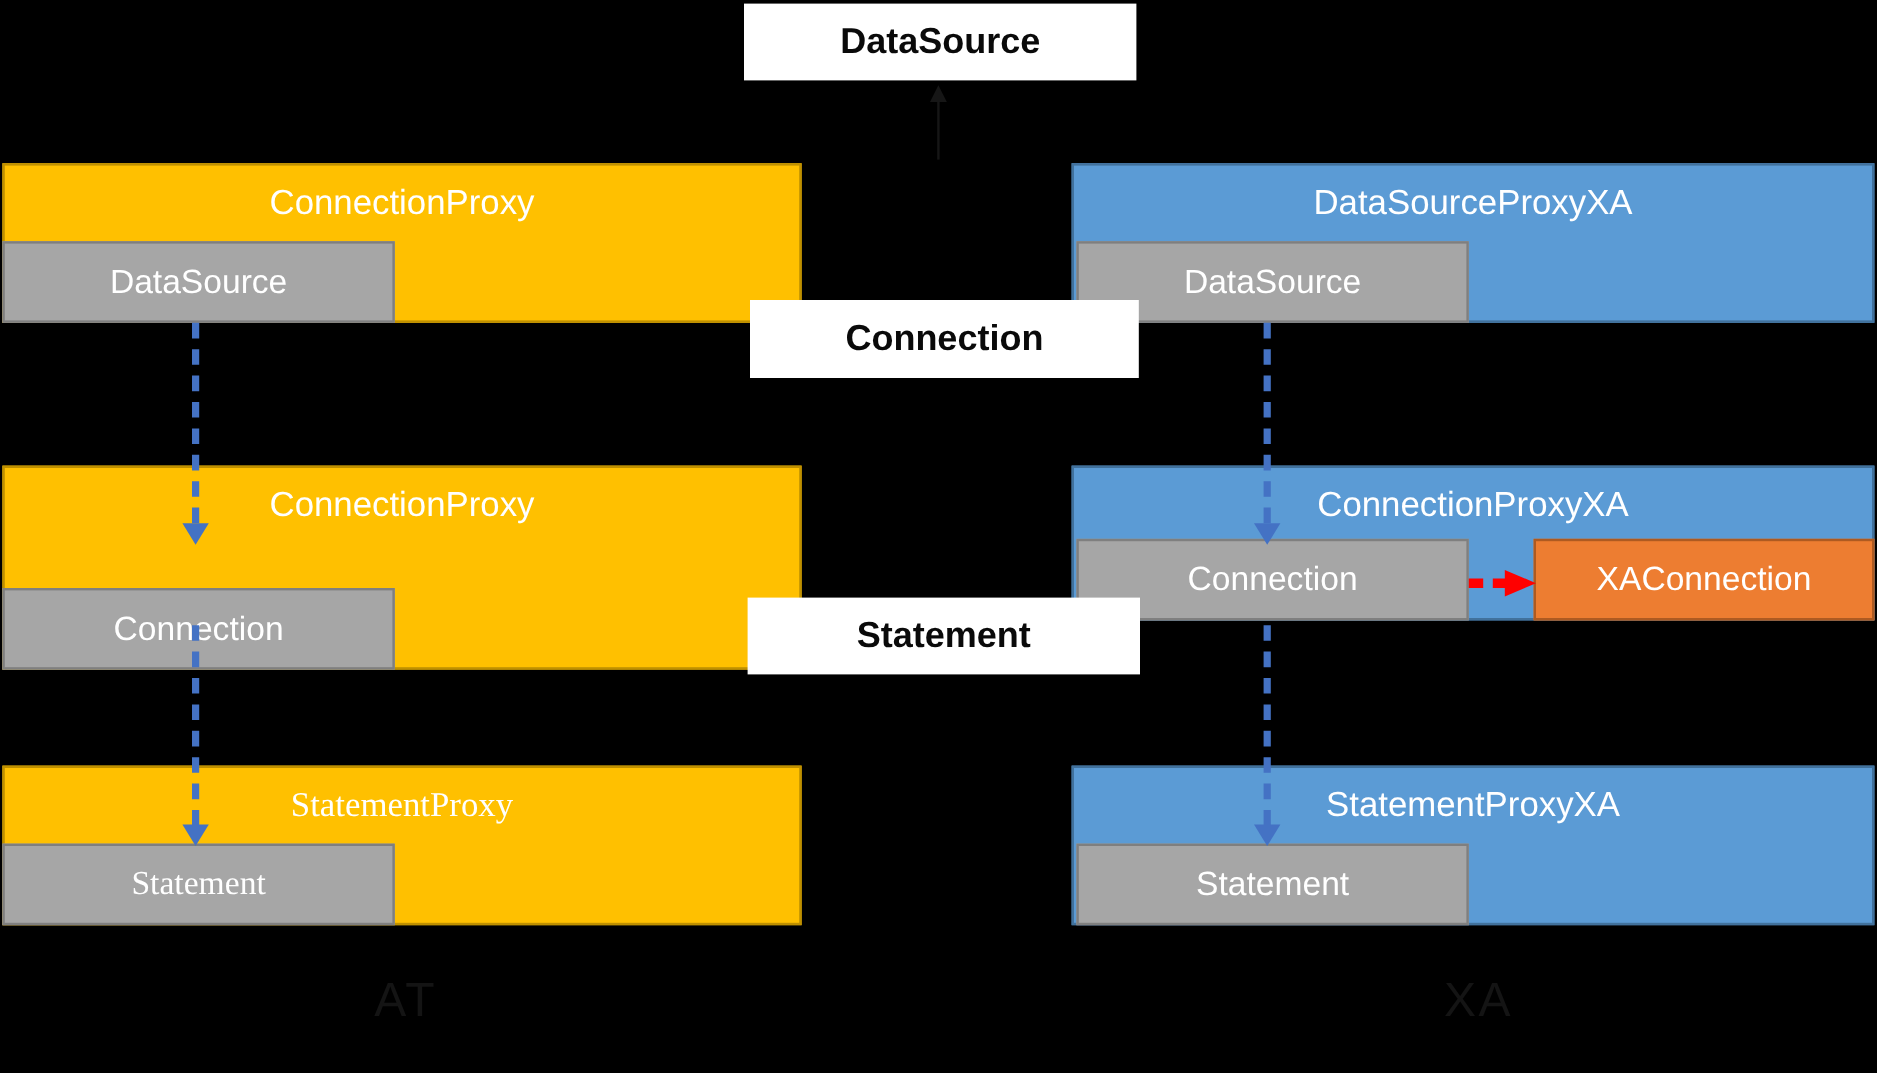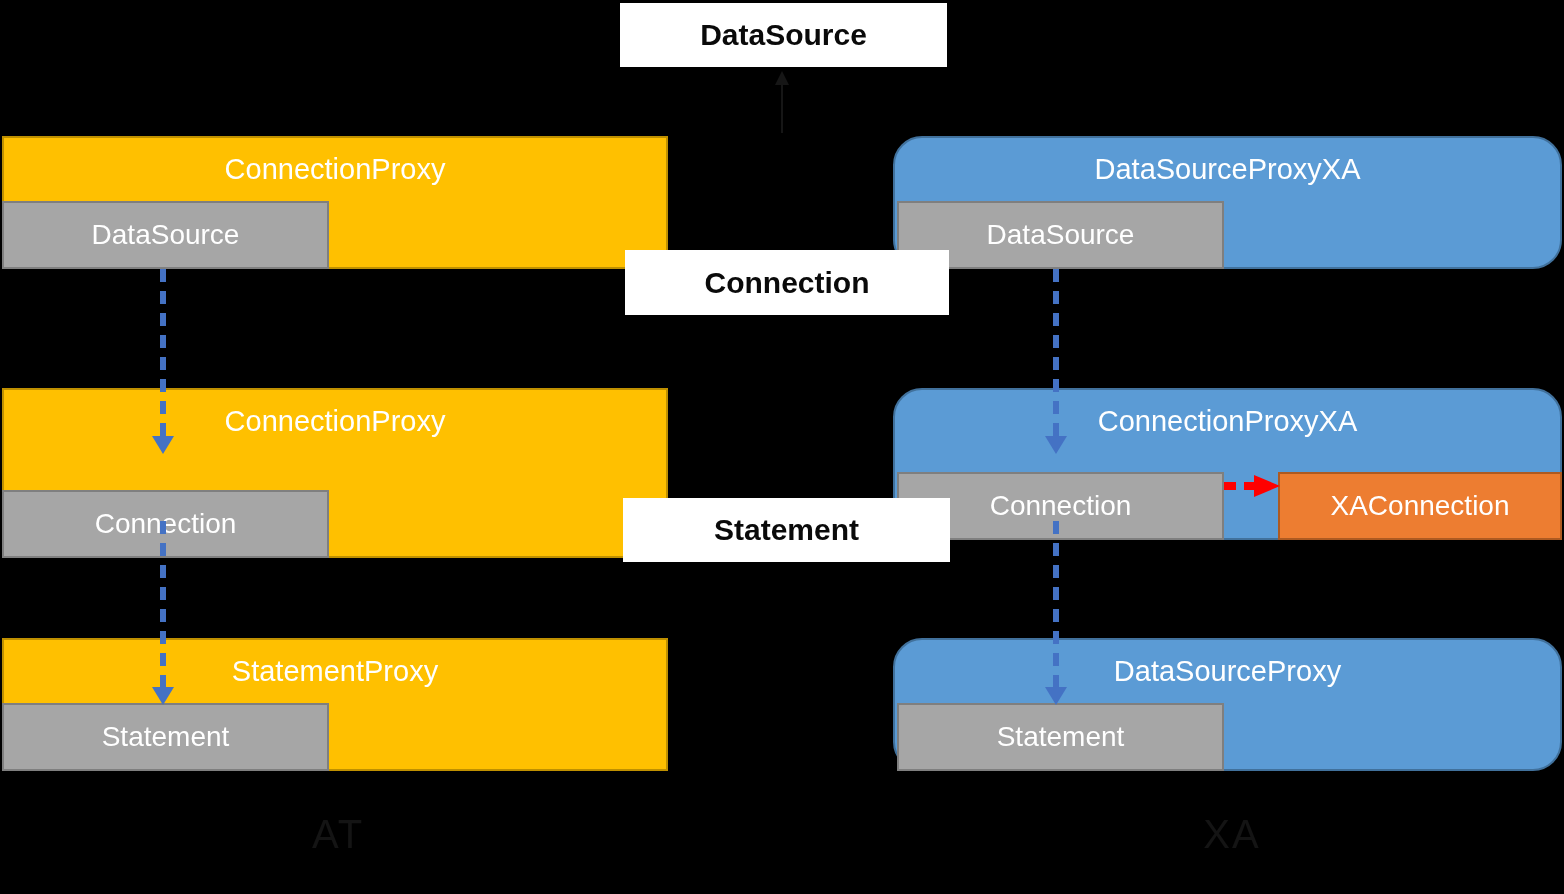--- a/index.html
+++ b/index.html
@@ -1,21 +1,21 @@
 <!DOCTYPE html>
 <html style="--background: #000000; --yellow: #FFC000; --yellow-border: #BF9000; --blue: #5B9BD5; --blue-border: #41719C; --gray: #A6A6A6; --gray-border: #7F7F7F; --orange: #ED7D31; --orange-border: #AE5A21; --arrow-blue: #4472C4; --arrow-red: #FF0000;"><head>
 <meta charset="utf-8">
 <style>
   html,body{margin:0;padding:0;background:#000;}
   .canvas{position:relative;width:1564px;height:894px;background:var(--background,#000);
           font-family:"Liberation Sans", sans-serif;overflow:hidden;}
 
   .proxy-box{position:absolute;box-sizing:border-box;border:2px solid;z-index:1;}
   .proxy-box.yellow{background:var(--yellow);border-color:var(--yellow-border);}
-  .proxy-box.blue{background:var(--blue);border-color:var(--blue-border);border-radius:29px;}
+  .proxy-box.blue{background:var(--blue);border-color:var(--blue-border);}
 
   .box-title{position:absolute;left:0;right:0;top:0;height:62px;display:flex;align-items:center;
              justify-content:center;color:#fff;font-size:29px;font-weight:400;}
 
   .inner-gray{position:absolute;bottom:-2px;width:327px;height:68px;background:var(--gray);
               border:2px solid var(--gray-border);box-sizing:border-box;display:flex;
               align-items:center;justify-content:center;color:#fff;font-size:28px;}
   .inner-gray.at-side{left:-2px;}
   .inner-gray.xa-side{left:2px;}
 
@@ -57,46 +57,46 @@
     </div>
   </div>
 
   <div class="proxy-box yellow" style="left:2px;top:388px;width:666px;height:170px;">
     <div class="box-title">ConnectionProxy</div>
     <div class="inner-gray at-side">
       <span>Connection</span>
     </div>
   </div>
 
-  <div class="proxy-box yellow" style="left:2px;top:638px;width:666px;height:133px;">
+  <div class="proxy-box yellow" style="left:2px;top:638px;width:666px;height:133px;font-family:Liberation Serif, serif;">
     <div class="box-title">StatementProxy</div>
     <div class="inner-gray at-side">
       <span>Statement</span>
     </div>
   </div>
 
   <div class="proxy-box blue" style="left:893px;top:136px;width:669px;height:133px;">
     <div class="box-title">DataSourceProxyXA</div>
     <div class="inner-gray xa-side">
       <span>DataSource</span>
     </div>
   </div>
 
-  <div class="proxy-box blue" style="left:893px;top:388px;width:669px;height:152px;">
+  <div class="proxy-box blue" style="left:893px;top:388px;width:669px;height:129px;">
     <div class="box-title">ConnectionProxyXA</div>
     <div class="inner-gray xa-side">
       <span>Connection</span>
     </div>
     <div class="xa-conn">
       <span>XAConnection</span>
     </div>
   </div>
 
   <div class="proxy-box blue" style="left:893px;top:638px;width:669px;height:133px;">
-    <div class="box-title">DataSourceProxy</div>
+    <div class="box-title">StatementProxyXA</div>
     <div class="inner-gray xa-side">
       <span>Statement</span>
     </div>
   </div>
 
   <svg class="arrow-layer" width="1564" height="894" viewBox="0 0 1564 894">
 
     <g>
       <line x1="782" y1="84" x2="782" y2="133" stroke="#161616" stroke-width="2"></line>
       <polygon points="782,71 775,85 789,85" fill="#161616"></polygon>

